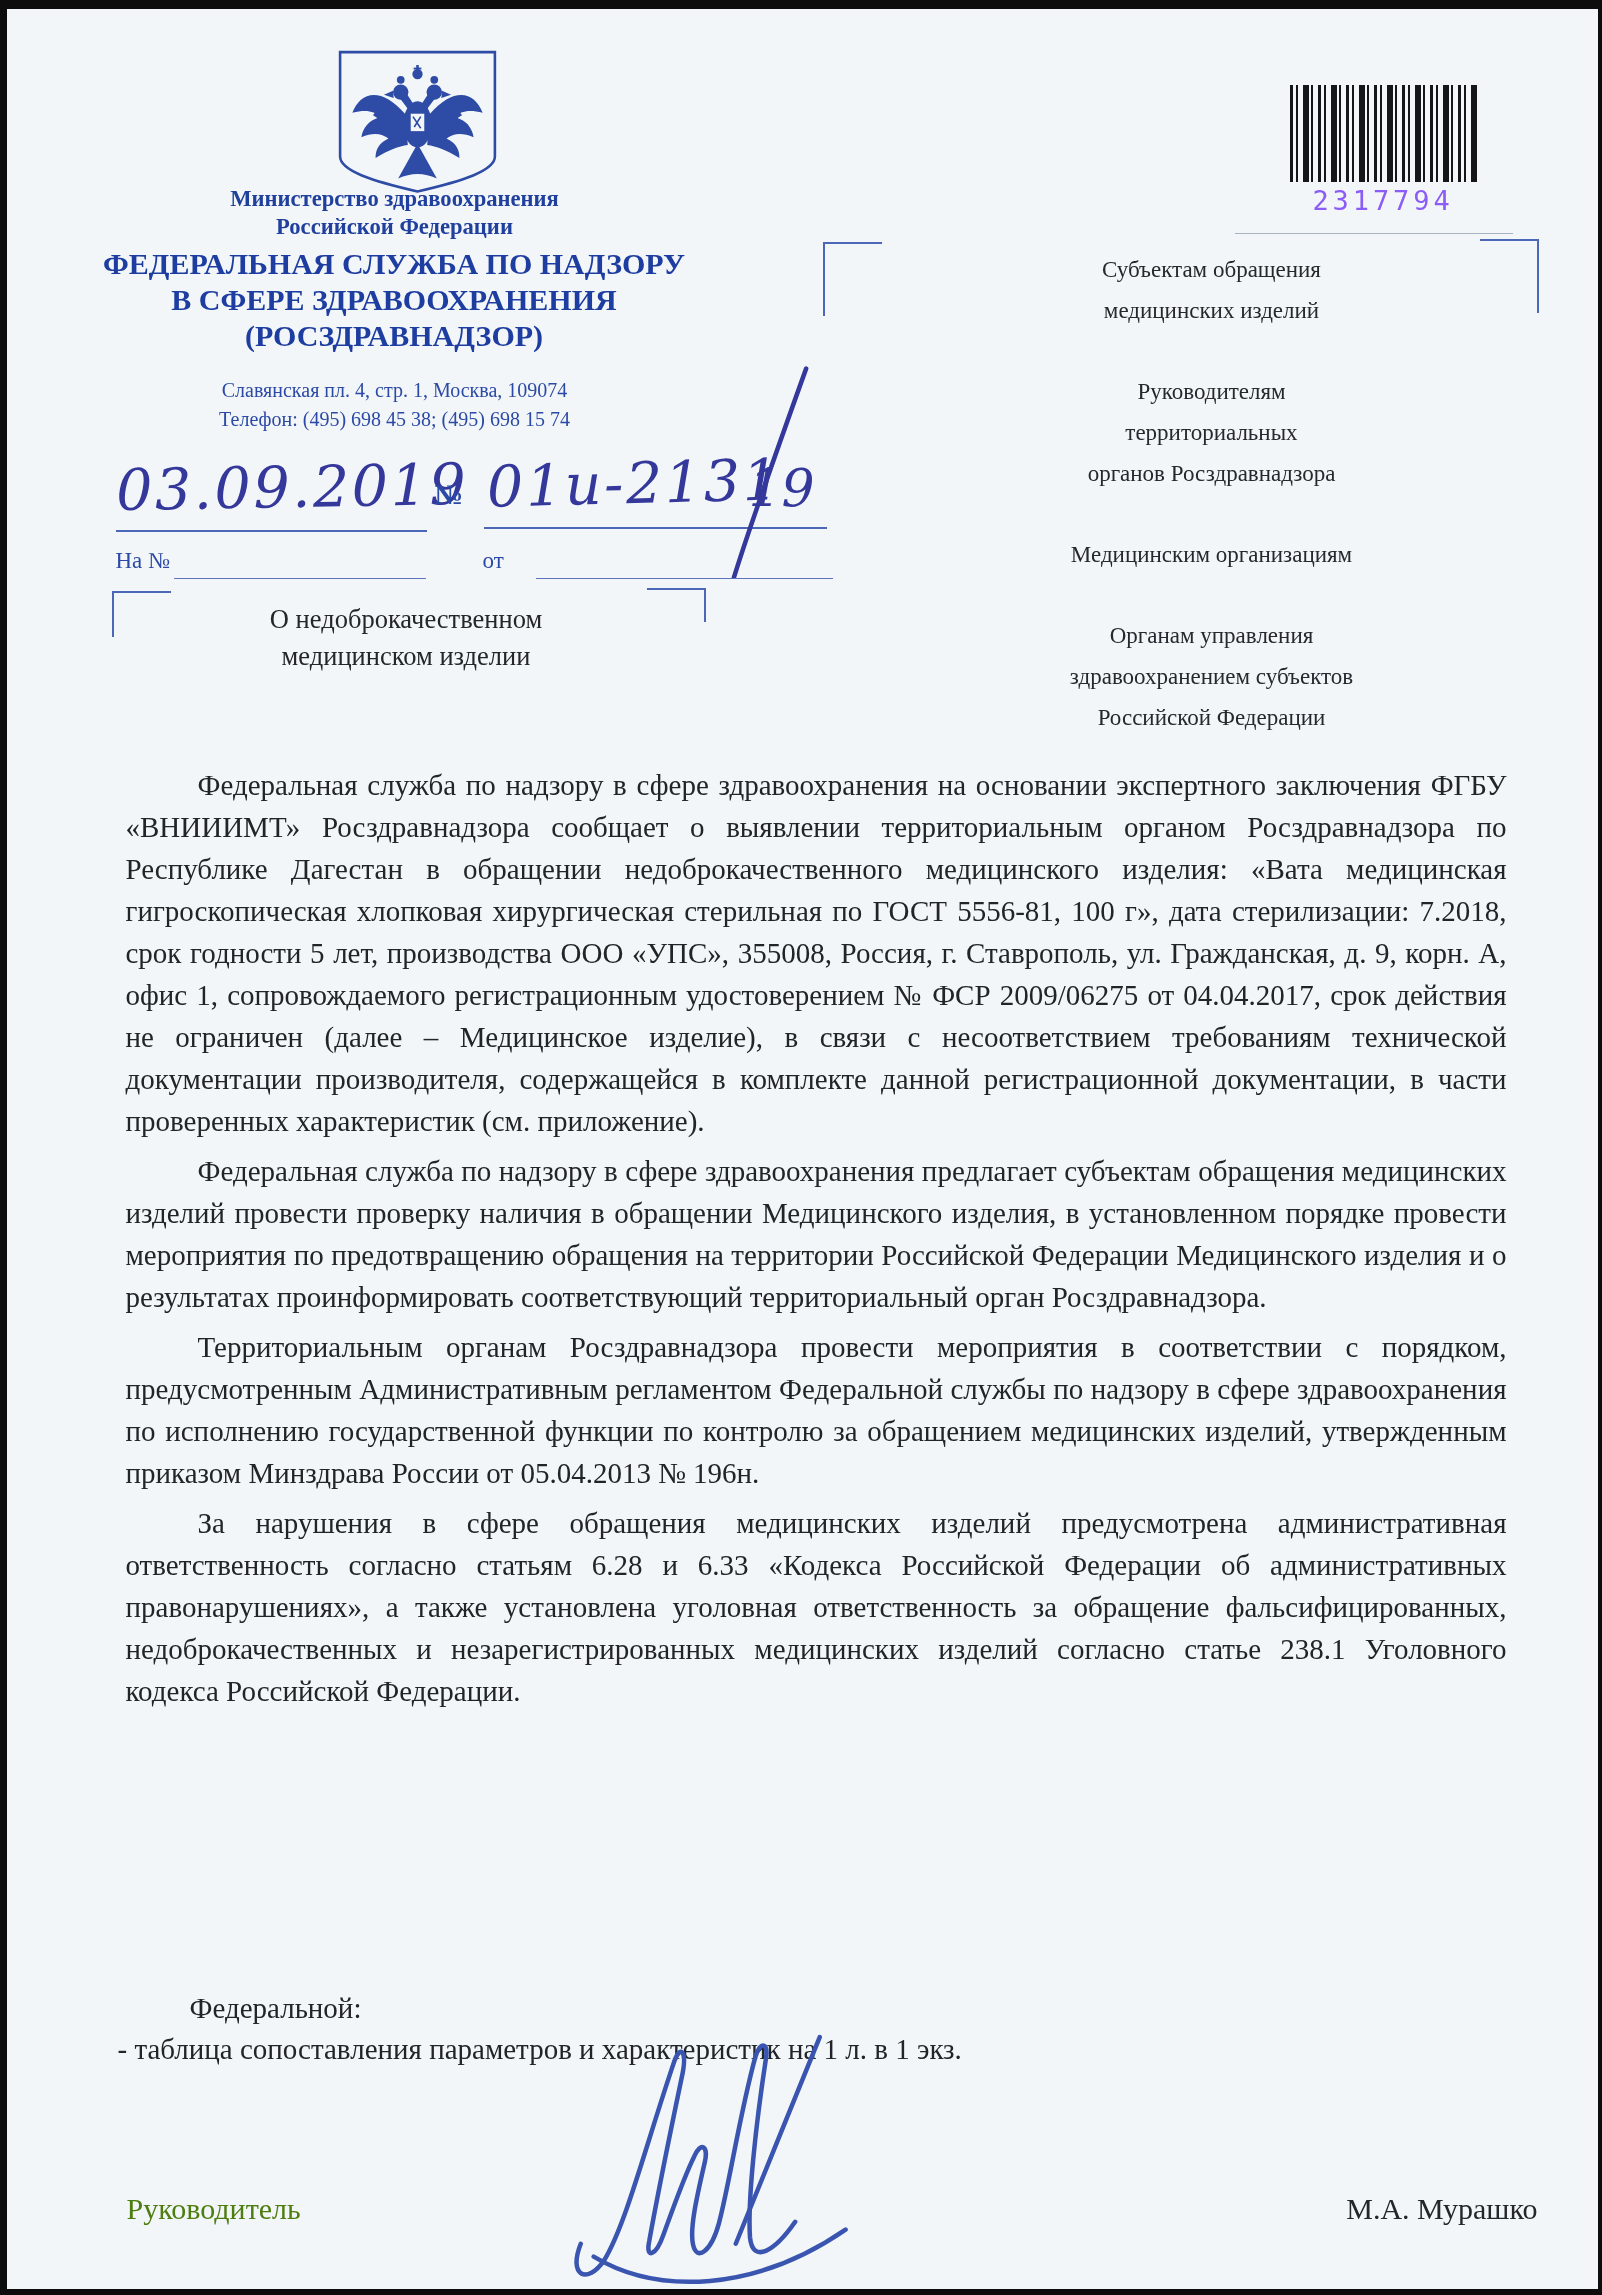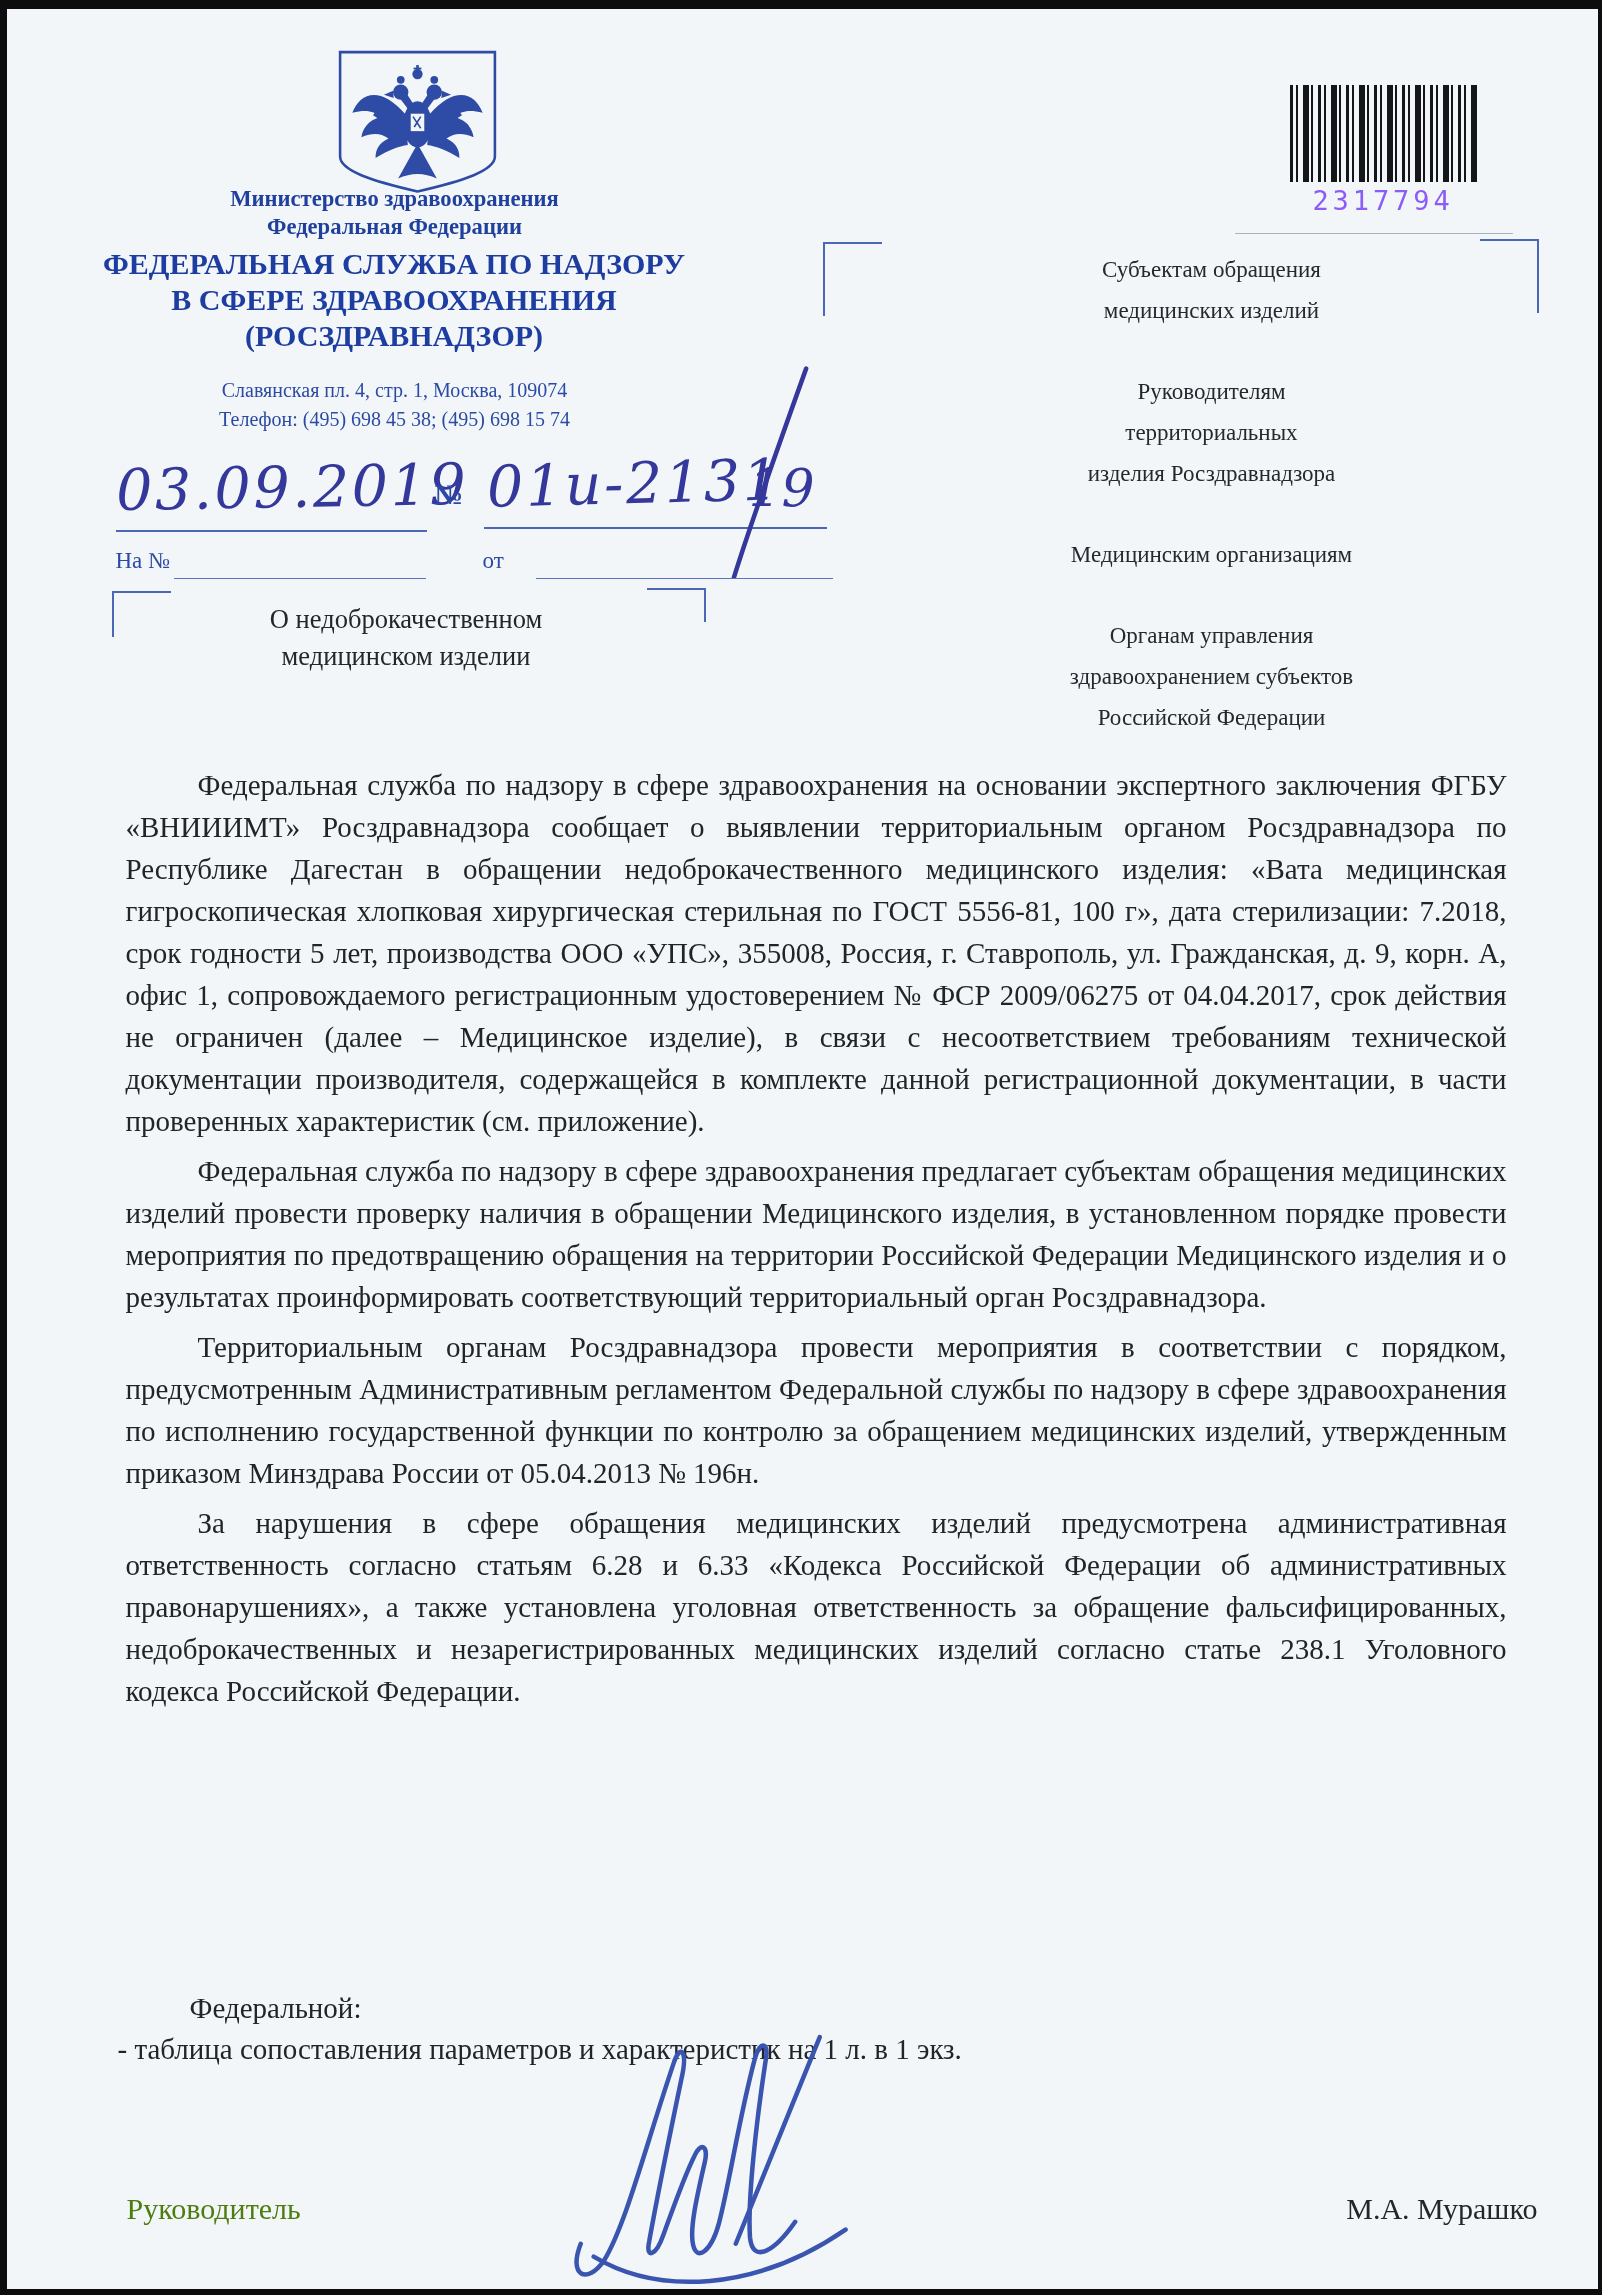--- a/index.html
+++ b/index.html
@@ -101,21 +101,21 @@
         <path d="M158,122 L196,98 L200,104 L162,128 Z"></path>
         <circle cx="202" cy="124" r="9"></circle>
         <path d="M104,122 L66,98 L62,104 L100,128 Z"></path>
       </g>
       <rect x="119" y="100" width="24" height="30" fill="#f3f6f8" stroke="#2e4ca6" stroke-width="3"></rect>
       <path d="M124,106 l12,18 M136,106 l-10,16" stroke="#2e4ca6" stroke-width="2.5" fill="none"></path>
     </svg>
   </div>
 
   <div class="abs ministry center pre">Министерство здравоохранения
-Федеральная Федерации</div>
+Российской Федерации</div>
   <div class="abs service center pre">ФЕДЕРАЛЬНАЯ СЛУЖБА ПО НАДЗОРУ
 В СФЕРЕ ЗДРАВООХРАНЕНИЯ
 (РОСЗДРАВНАДЗОР)</div>
   <div class="abs addr center">Славянская пл. 4, стр. 1, Москва, 109074</div>
   <div class="abs phone center">Телефон: (495) 698 45 38; (495) 698 15 74</div>
 
   <div class="abs barcode">
     <div class="bars"></div>
     <div class="num">2317794</div>
   </div>
@@ -145,21 +145,21 @@
   <div class="abs subject pre">О недоброкачественном
 медицинском изделии</div>
 
   <div class="abs crn tl" style="left:816px;top:233px;height:72px;"></div>
   <div class="abs crn tr" style="left:1473px;top:230px;height:72px;"></div>
   <div class="abs recipients">
     <div class="grp pre">Субъектам обращения
 медицинских изделий</div>
     <div class="grp pre">Руководителям
 территориальных
-изделия Росздравнадзора</div>
+органов Росздравнадзора</div>
     <div class="grp pre">Медицинским организациям</div>
     <div class="grp pre">Органам управления
 здравоохранением субъектов
 Российской Федерации</div>
   </div>
 
   <div class="abs body-text">
     <p>Федеральная служба по надзору в сфере здравоохранения на основании экспертного заключения ФГБУ «ВНИИИМТ» Росздравнадзора сообщает о выявлении территориальным органом Росздравнадзора по Республике Дагестан в обращении недоброкачественного медицинского изделия: «Вата медицинская гигроскопическая хлопковая хирургическая стерильная по ГОСТ 5556-81, 100 г», дата стерилизации: 7.2018, срок годности 5 лет, производства ООО «УПС», 355008, Россия, г. Ставрополь, ул. Гражданская, д. 9, корн. А, офис 1, сопровождаемого регистрационным удостоверением № ФСР 2009/06275 от 04.04.2017, срок действия не ограничен (далее – Медицинское изделие), в связи с несоответствием требованиям технической документации производителя, содержащейся в комплекте данной регистрационной документации, в части проверенных характеристик (см. приложение).</p>
     <p>Федеральная служба по надзору в сфере здравоохранения предлагает субъектам обращения медицинских изделий провести проверку наличия в обращении Медицинского изделия, в установленном порядке провести мероприятия по предотвращению обращения на территории Российской Федерации Медицинского изделия и о результатах проинформировать соответствующий территориальный орган Росздравнадзора.</p>
     <p>Территориальным органам Росздравнадзора провести мероприятия в соответствии с порядком, предусмотренным Административным регламентом Федеральной службы по надзору в сфере здравоохранения по исполнению государственной функции по контролю за обращением медицинских изделий, утвержденным приказом Минздрава России от 05.04.2013 № 196н.</p>

